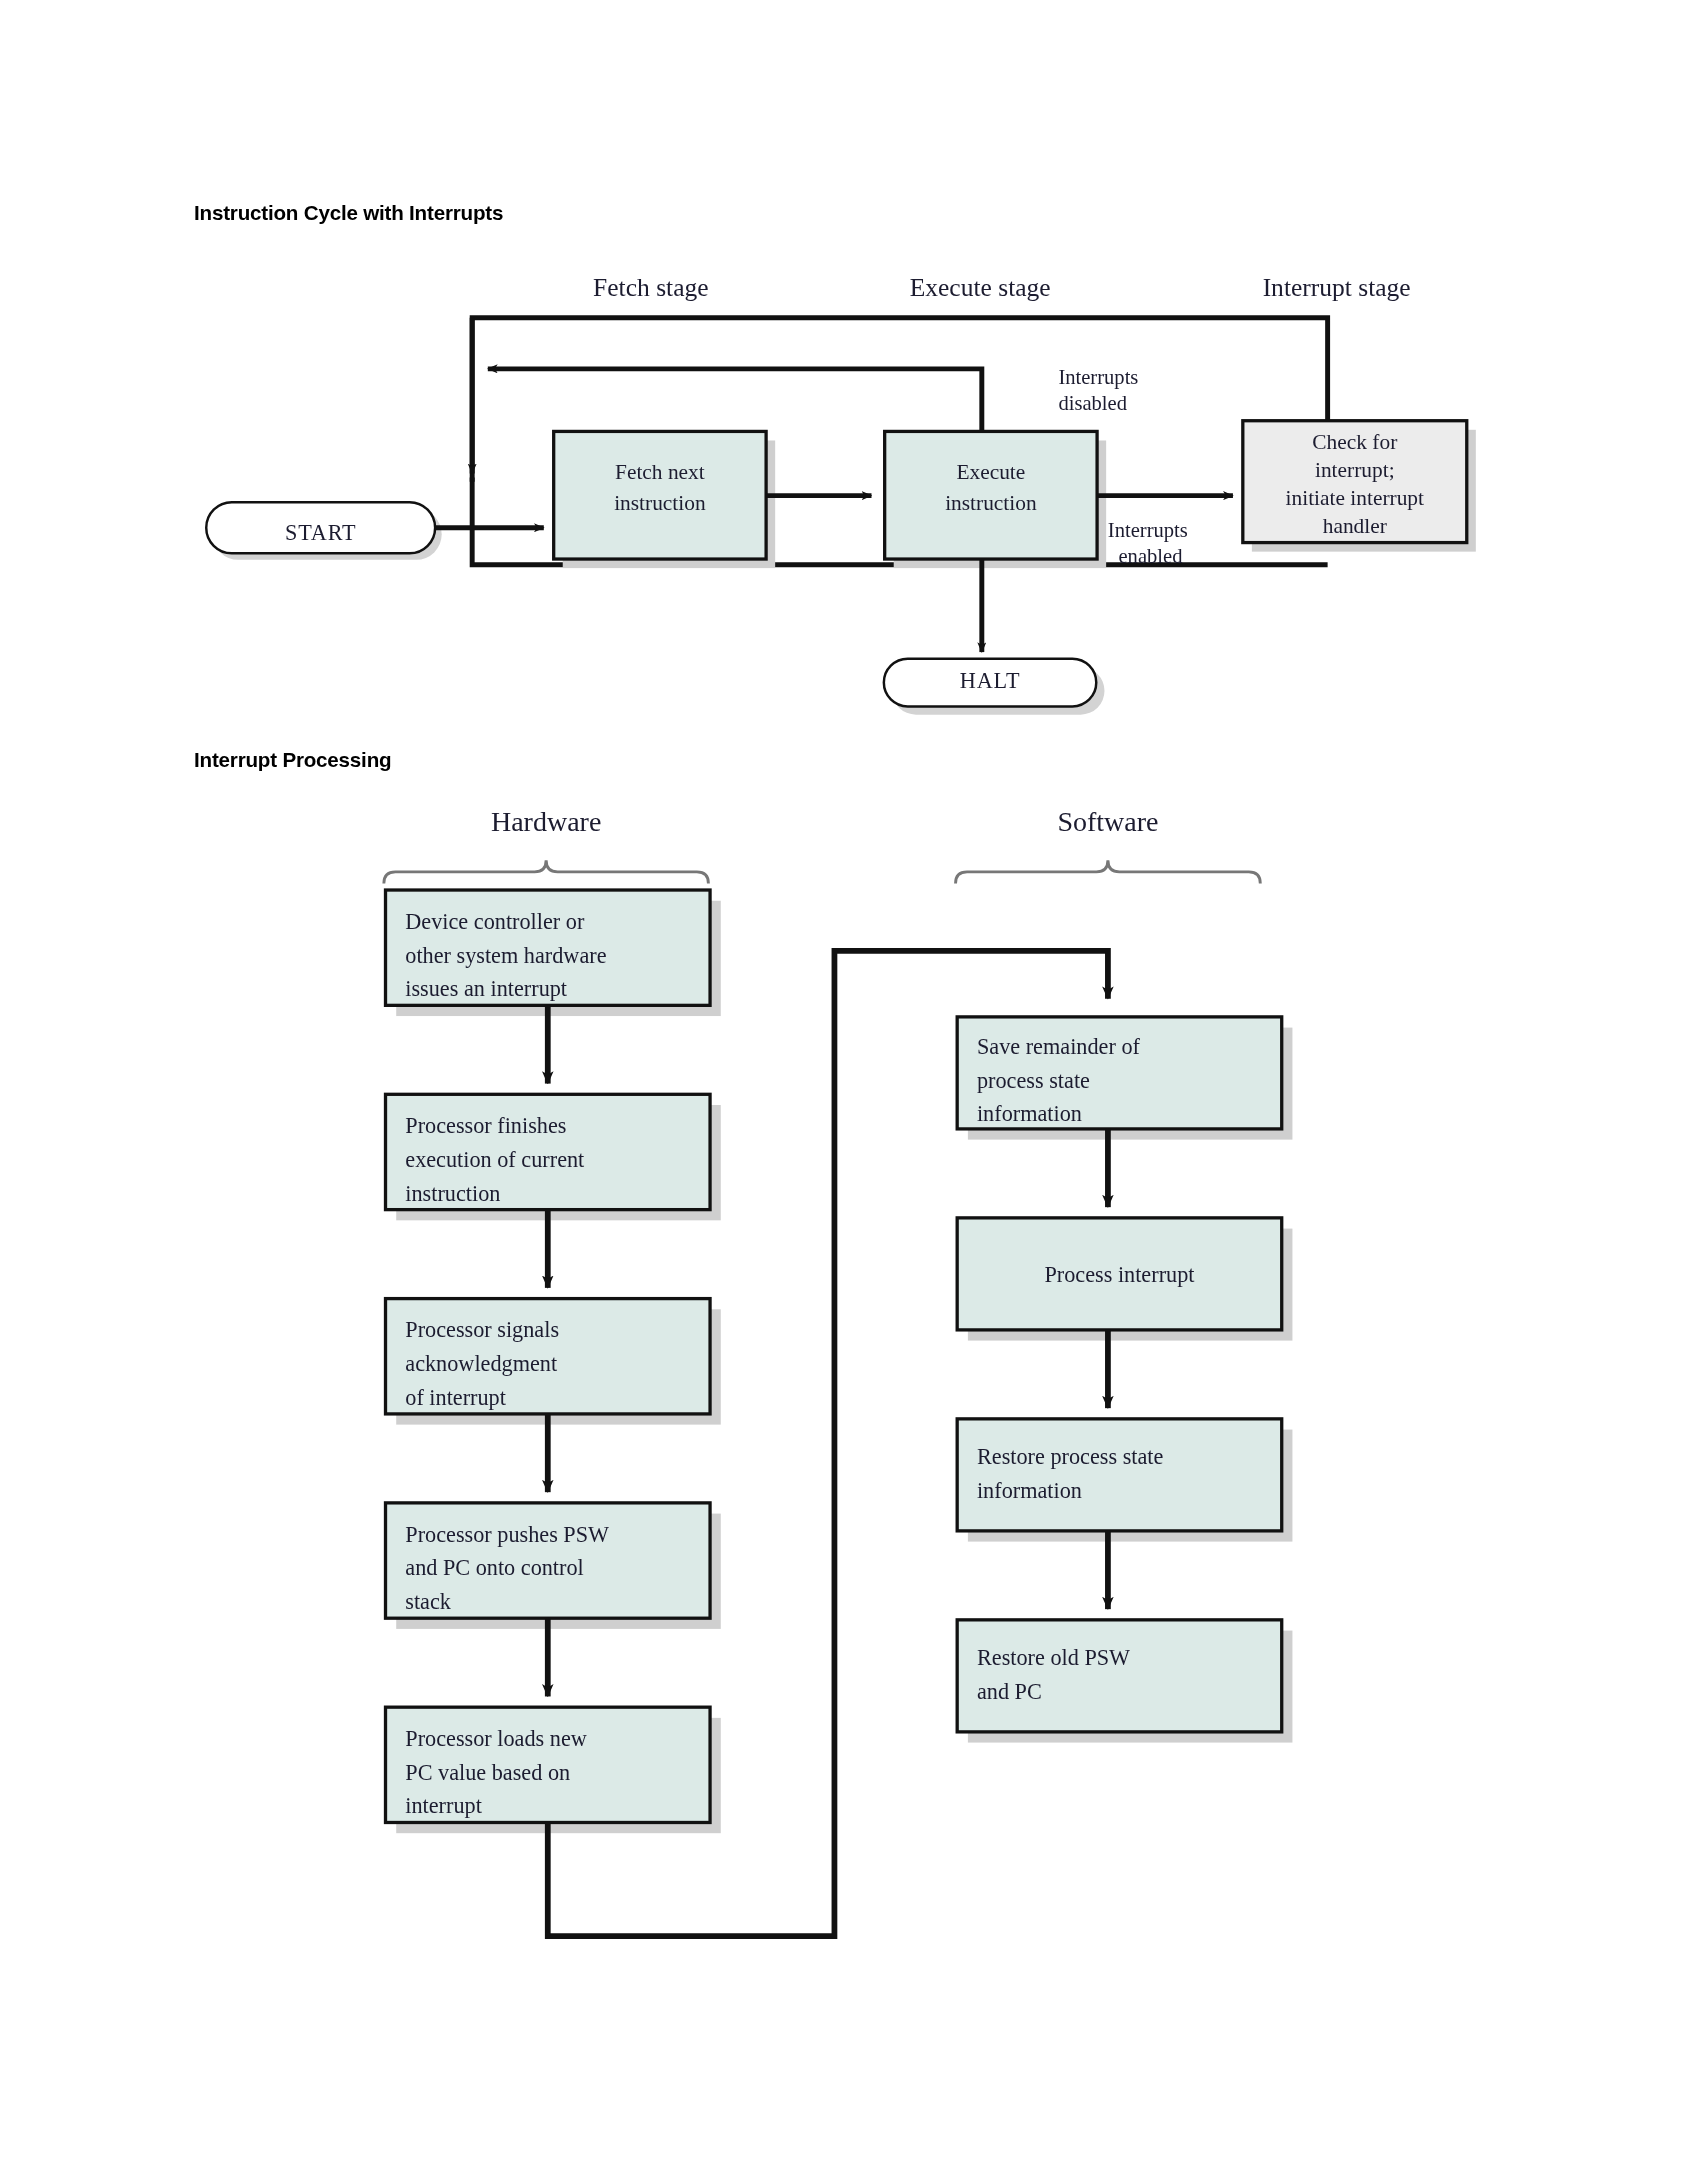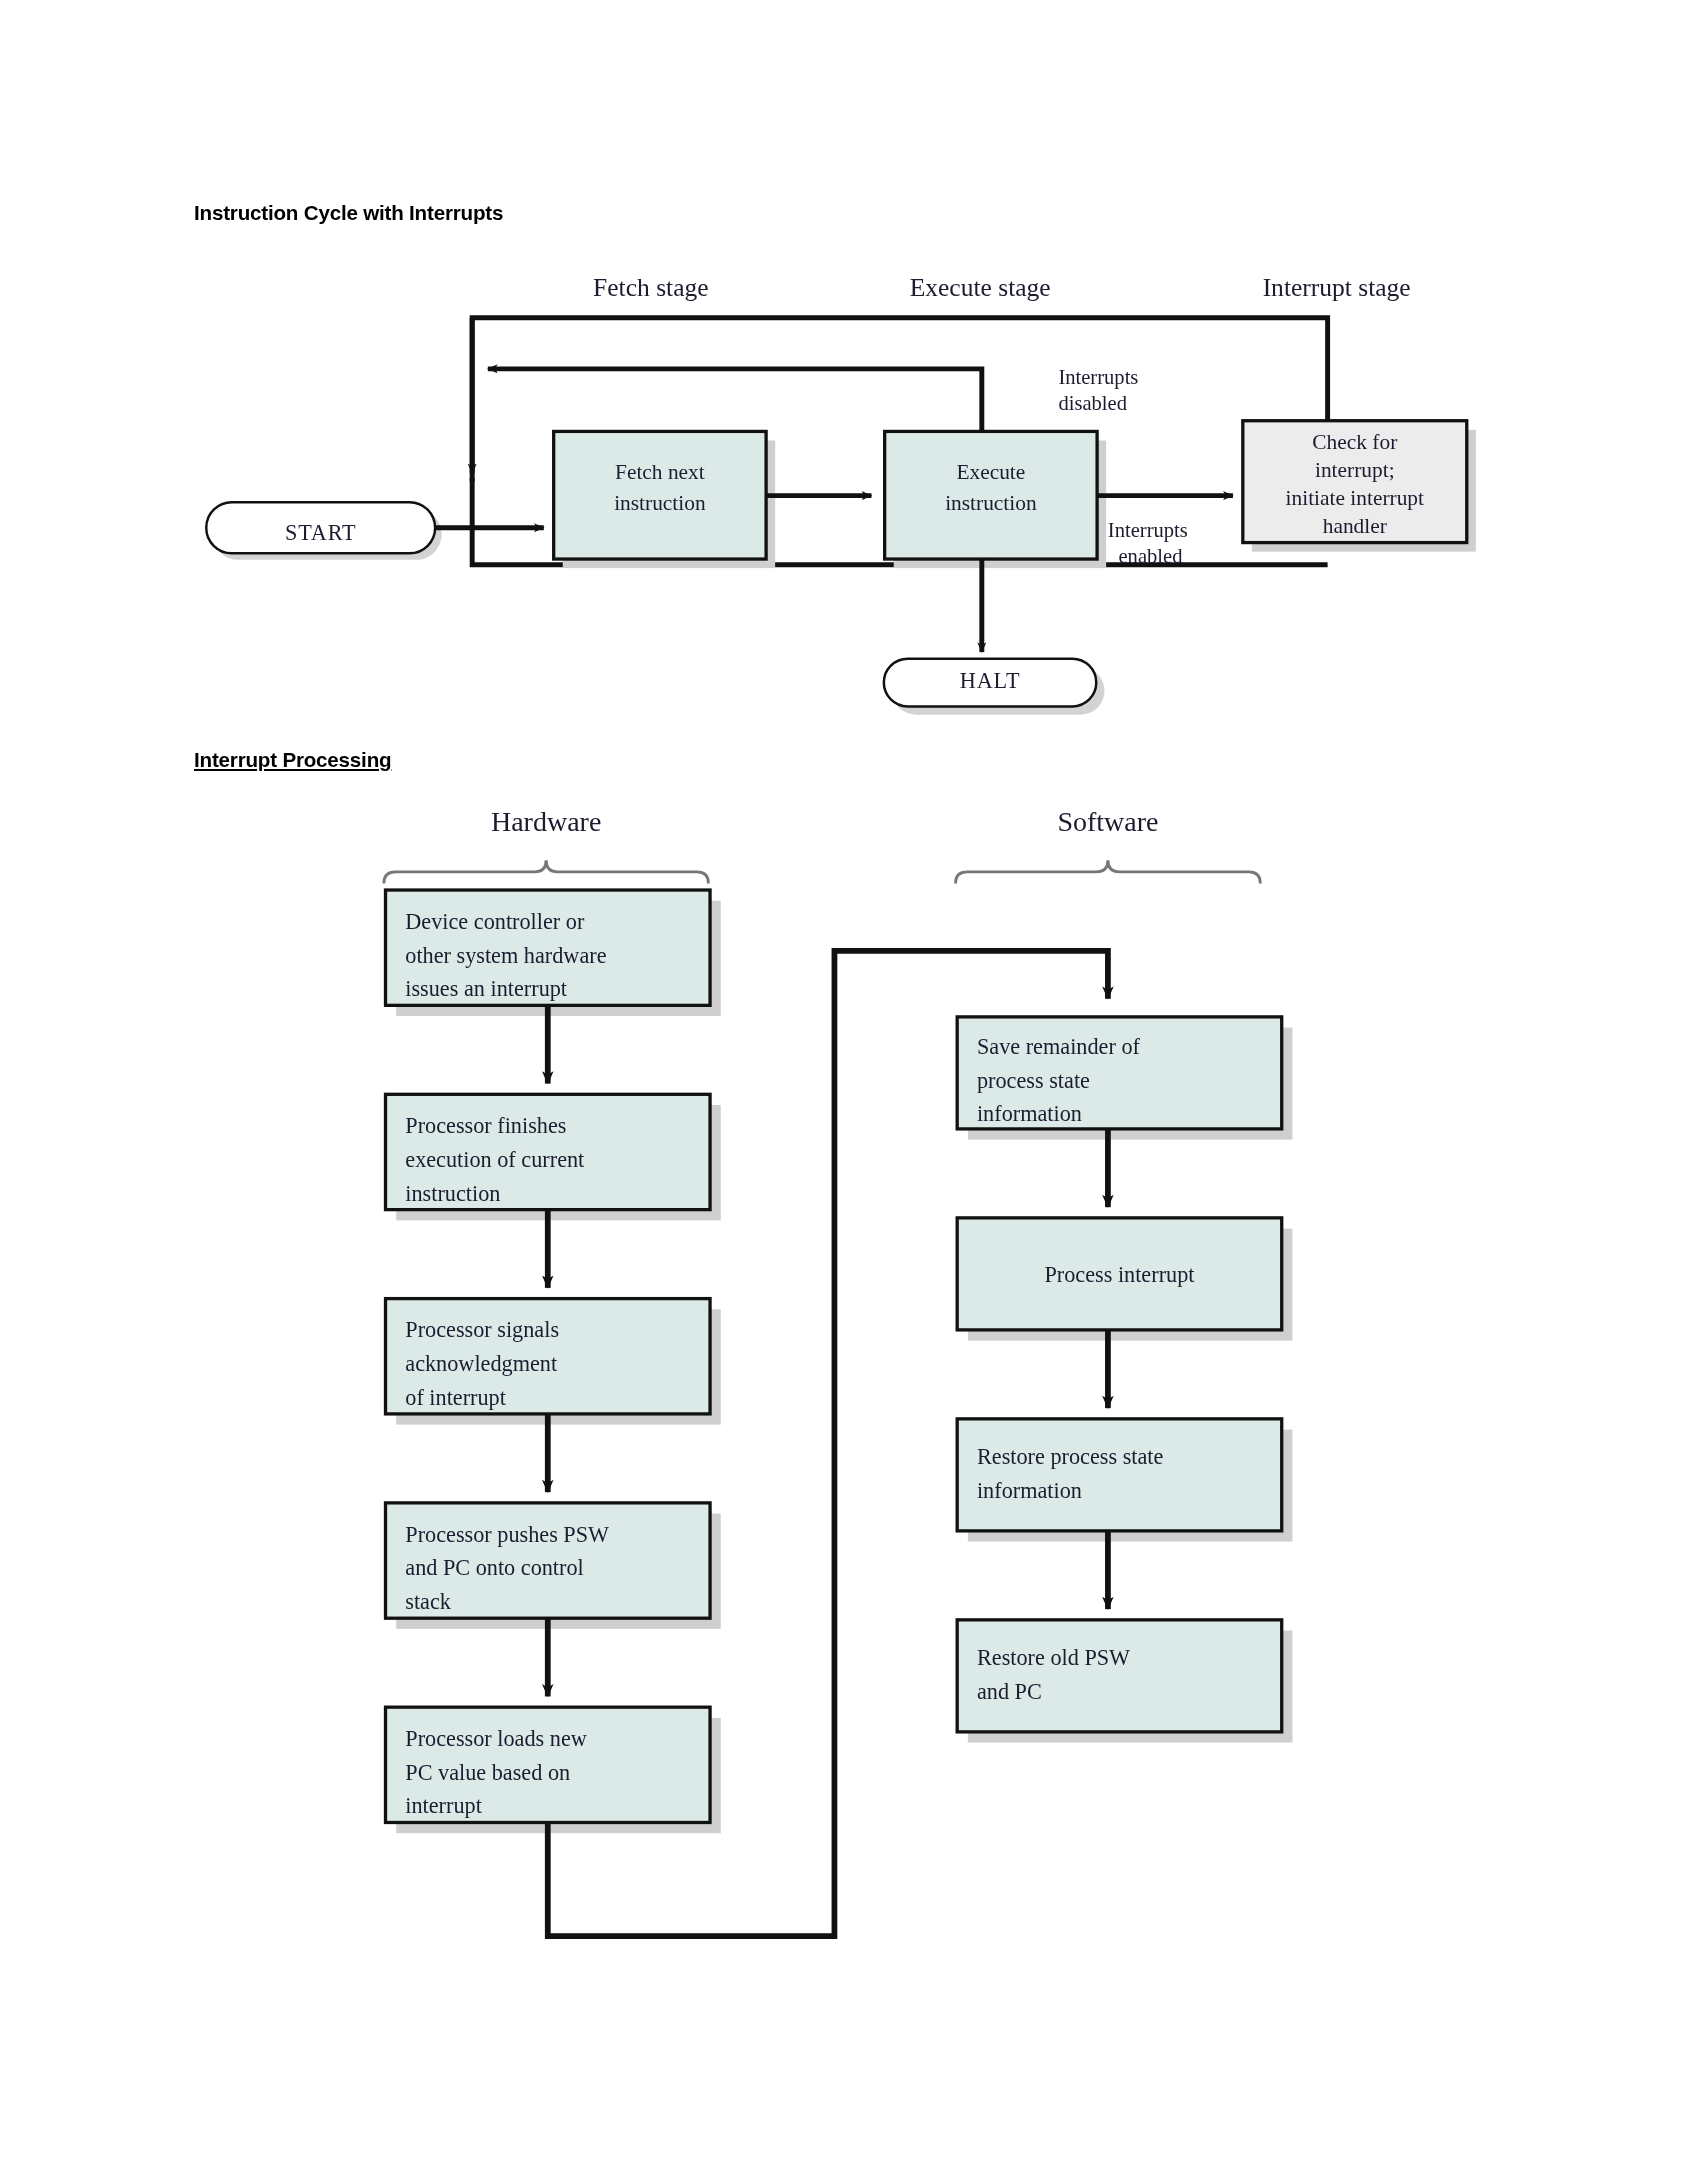--- a/index.html
+++ b/index.html
@@ -24,21 +24,21 @@
   .section-heading {
     position: absolute;
     font-family: "Liberation Sans", sans-serif;
     font-weight: bold;
     font-size: 20.6px;
     color: #000000;
     letter-spacing: -0.2px;
     white-space: nowrap;
   }
   #heading-instruction-cycle { left: 194px; top: 201px; }
-  #heading-interrupt-processing { left: 194px; top: 748px; text-decoration: underline; }
+  #heading-interrupt-processing { left: 194px; top: 748px; }
 
   .diagram-svg {
     position: absolute;
     left: 0;
     top: 0;
   }
   #diagram-instruction-cycle { left: 0px; top: 247px; }
   #diagram-interrupt-processing { left: 0px; top: 791px; }
 
   text {

